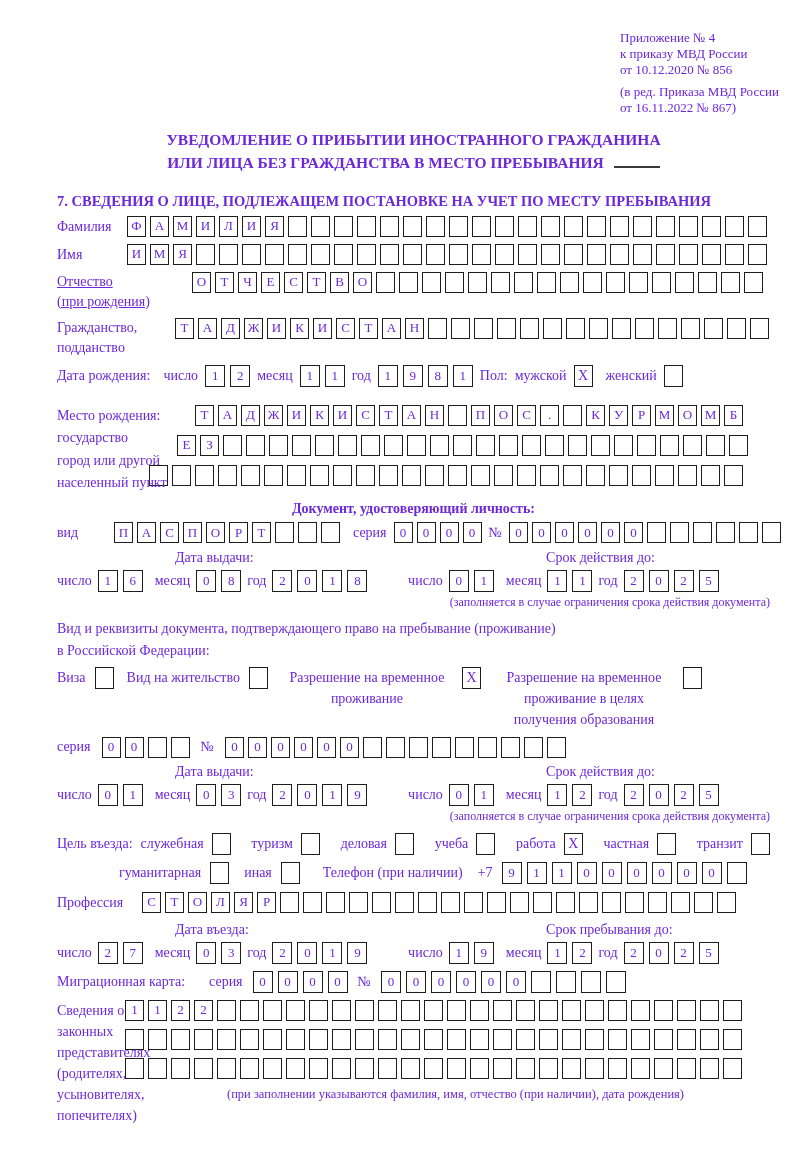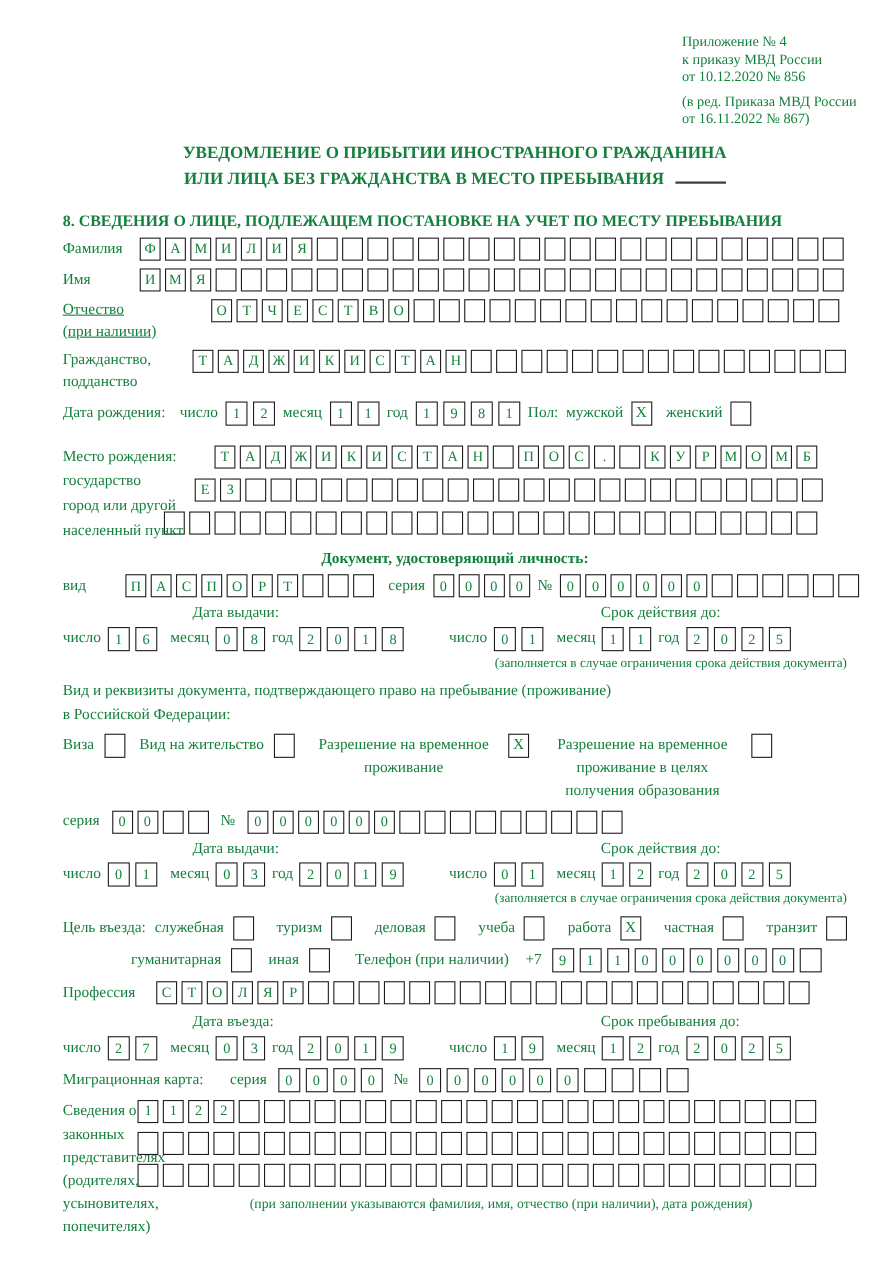--- a/index.html
+++ b/index.html
@@ -1,21 +1,21 @@
 <!DOCTYPE html>
 <html><head>
 <meta charset="utf-8">
 <style>
   * { box-sizing: border-box; margin: 0; padding: 0; }
   html, body { background: #ffffff; }
   .page {
     position: relative;
     width: 800px; height: 1163px;
     background: #fff;
-    color: #15803d;
+    color: #6d28d9;
     font-family: "Liberation Serif", "DejaVu Serif", serif;
     padding: 30px 30px 10px 57px;
     overflow: hidden;
   }
   .appendix { margin-left: 563px; font-size: 13px; line-height: 16px; white-space: nowrap; }
   .revision { margin-top: 6px; }
   .form-label { text-align: right; font-weight: bold; font-size: 15px; margin-top: 18px; letter-spacing: .5px; }
   .title { text-align: center; font-weight: bold; font-size: 15.5px; line-height: 1.5; margin-top: 12px; }
   .blank-line { display: inline-block; width: 46px; border-bottom: 2px solid #3a3a3a; margin-left: 10px; }
   .section-heading { font-weight: bold; font-size: 14.5px; margin-top: 18px; white-space: nowrap; }
@@ -92,21 +92,21 @@
     <div class="revision">(в ред. Приказа МВД России</div>
     <div>от 16.11.2022 № 867)</div>
   </div>
 
 
   <div class="title">
     <span>УВЕДОМЛЕНИЕ О ПРИБЫТИИ ИНОСТРАННОГО ГРАЖДАНИНА</span><br>
     <span>ИЛИ ЛИЦА БЕЗ ГРАЖДАНСТВА В МЕСТО ПРЕБЫВАНИЯ</span><span class="blank-line"></span>
   </div>
 
-  <div class="section-heading">8. СВЕДЕНИЯ О ЛИЦЕ, ПОДЛЕЖАЩЕМ ПОСТАНОВКЕ НА УЧЕТ ПО МЕСТУ ПРЕБЫВАНИЯ</div>
+  <div class="section-heading">7. СВЕДЕНИЯ О ЛИЦЕ, ПОДЛЕЖАЩЕМ ПОСТАНОВКЕ НА УЧЕТ ПО МЕСТУ ПРЕБЫВАНИЯ</div>
 
   <div class="row">
     <span class="lbl w-surname">Фамилия</span>
     <span class="cells-row">
         <span class="cell">Ф</span>
         <span class="cell">А</span>
         <span class="cell">М</span>
         <span class="cell">И</span>
         <span class="cell">Л</span>
         <span class="cell">И</span>
@@ -165,21 +165,21 @@
         <span class="cell"></span>
         <span class="cell"></span>
         <span class="cell"></span>
         <span class="cell"></span>
       </span>
   </div>
 
   <div class="row">
     <span class="lbl-block w-patronymic">
       <span>Отчество</span>
-      <span>(при наличии)</span>
+      <span>(при рождения)</span>
     </span>
     <span class="cells-row">
         <span class="cell">О</span>
         <span class="cell">Т</span>
         <span class="cell">Ч</span>
         <span class="cell">Е</span>
         <span class="cell">С</span>
         <span class="cell">Т</span>
         <span class="cell">В</span>
         <span class="cell">О</span>

